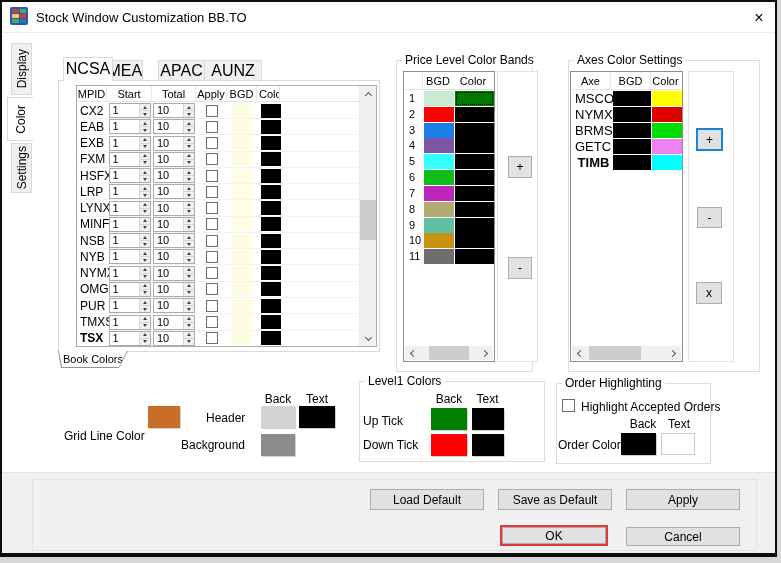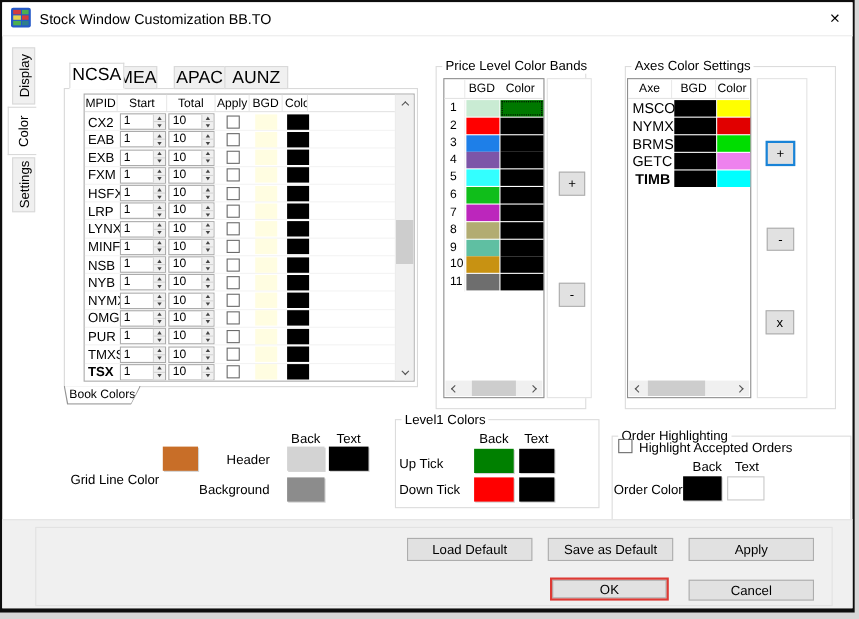--- a/index.html
+++ b/index.html
@@ -72,21 +72,21 @@
   .btab-inner{position:absolute;left:1px;top:0;width:68px;height:16px;background:#fff;
               clip-path:polygon(0 0,100% 0,calc(100% - 8px) 100%,3px 100%);
               display:flex;align-items:center;justify-content:center;font-size:11px;}
   
   .groupbox{position:absolute;border:1px solid #dcdcdc;background:#fff;}
   .group-title{position:absolute;top:-8px;left:5px;background:#fff;padding:0 3px;font-size:12px;white-space:nowrap;}
   #price-group{left:394px;top:58px;width:137px;height:312px;}
   #axes-group{left:566px;top:58px;width:192px;height:312px;}
   #other-group{left:58px;top:379px;width:296px;height:81px;}
   #level1-group{left:357px;top:379px;width:186px;height:81px;}
-  #order-group{left:554px;top:394px;width:218px;height:81px;}
+  #order-group{left:554px;top:381px;width:155px;height:81px;}
   
   .price-table{position:absolute;left:401px;top:69px;width:92px;height:291px;border:1px solid #8e8e8e;background:#fff;}
   .price-head{position:absolute;left:0;top:0;width:89px;height:18px;display:flex;border-bottom:1px solid #e3e3e3;}
   .ph-num{width:19px;border-right:1px solid #eaeaea;}
   .ph{font-size:11px;display:flex;align-items:center;justify-content:center;}
   .ph-bgd{width:30px}.ph-color{width:40px}
   .pr-row{position:absolute;left:1px;width:89px;height:16px;}
   .pr-num{position:absolute;left:0;top:0;width:18px;height:16px;font-size:11px;padding-left:4px;line-height:15px;border-right:1px solid #f0f0f0;}
   .pr-bgd{position:absolute;left:19px;top:0;width:30px;height:15px;}
   .pr-color{position:absolute;left:50px;top:0;width:39px;height:15px;}

